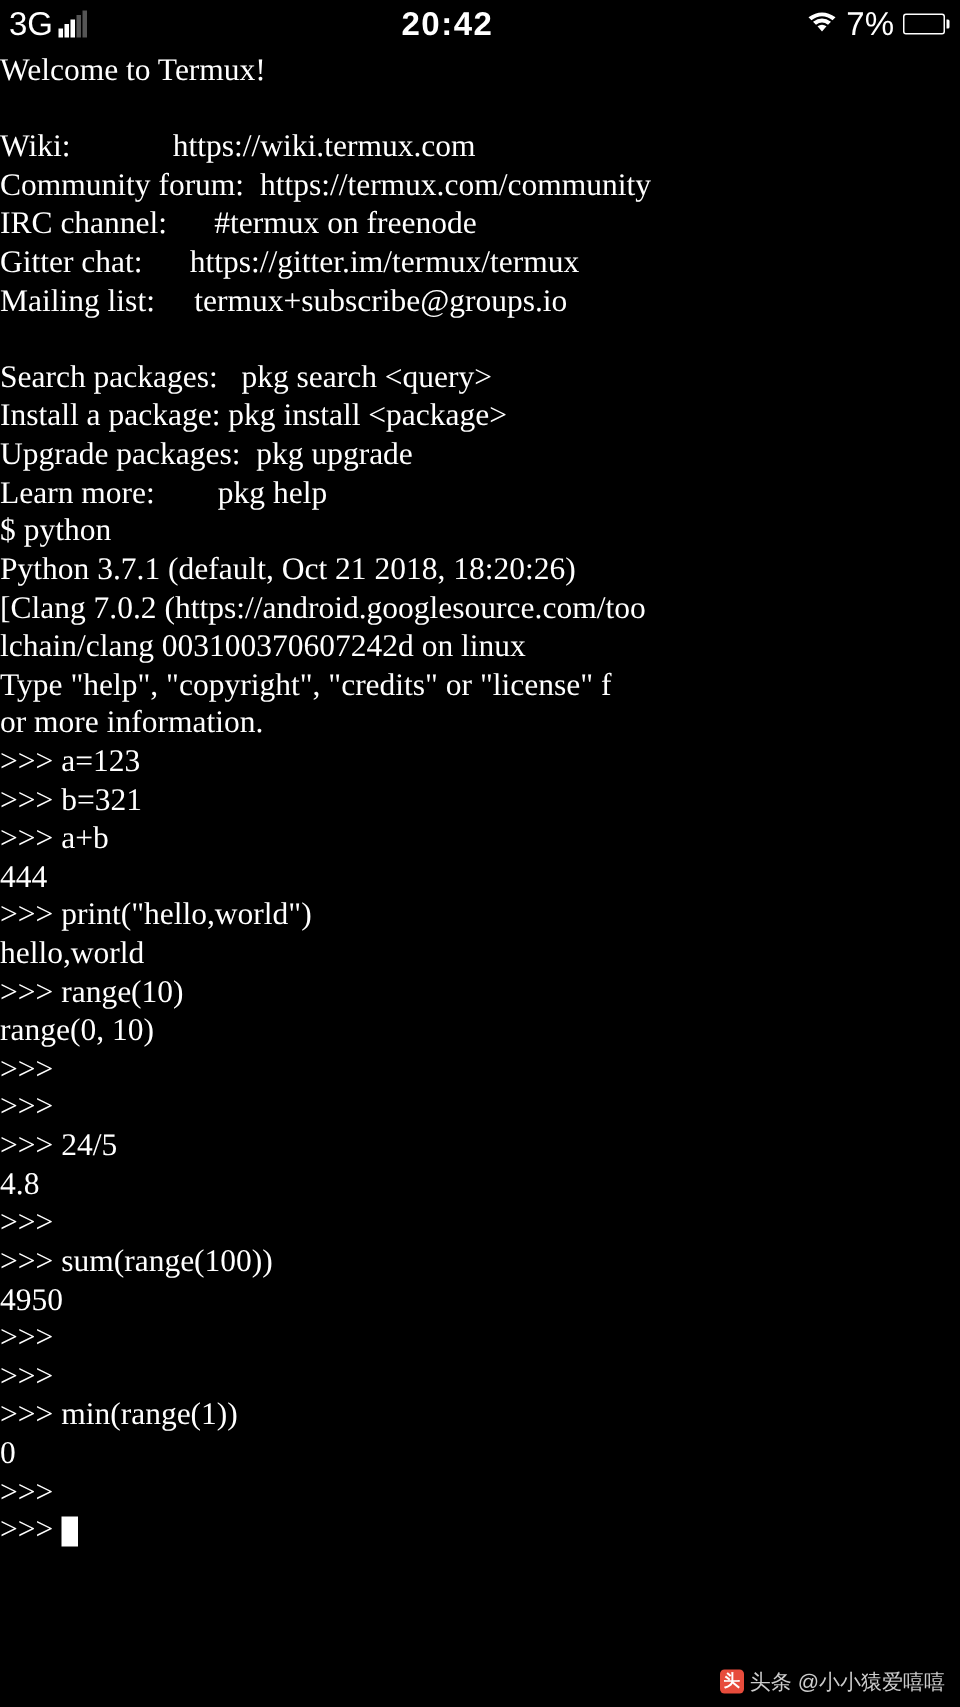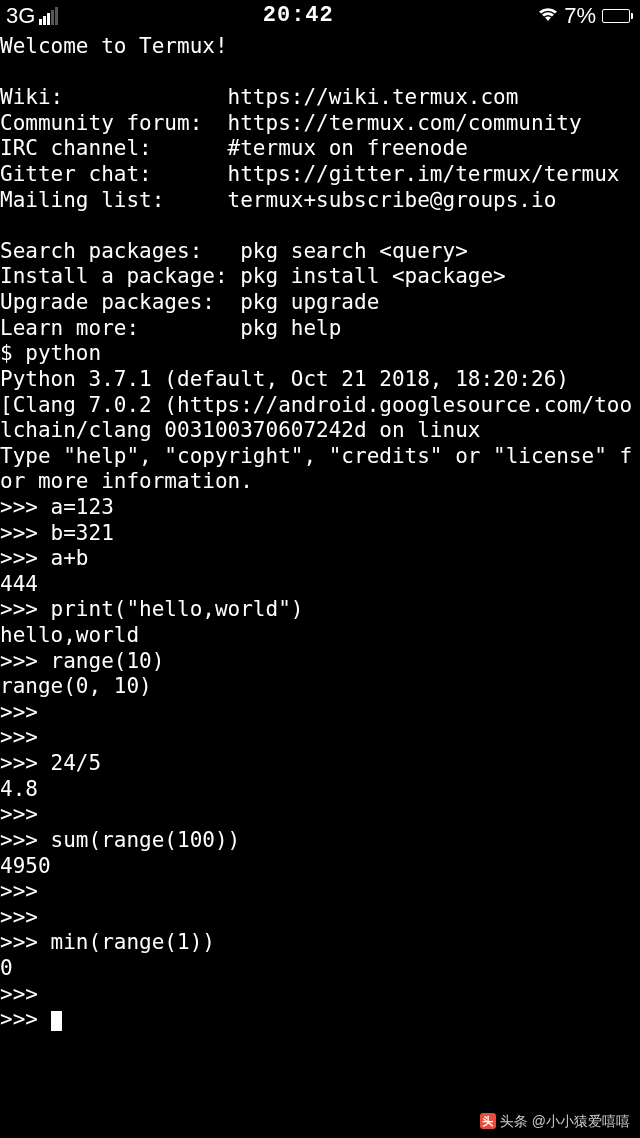--- a/index.html
+++ b/index.html
@@ -26,33 +26,33 @@
     }
     .status-left { display: flex; align-items: center; gap: 4px; }
     .status-right { display: flex; align-items: center; gap: 6px; }
     .signal-bars { display: inline-flex; align-items: flex-end; gap: 1px; }
     .signal-bars span { width: 3px; background: #fff; display: inline-block; }
     .signal-bars span:nth-child(1){height:6px}
     .signal-bars span:nth-child(2){height:9px}
     .signal-bars span:nth-child(3){height:12px}
     .signal-bars span:nth-child(4){height:15px;background:#555}
     .signal-bars span:nth-child(5){height:18px;background:#555}
-    .clock { font-weight: bold; letter-spacing: 1px; font-family: Liberation Mono, monospace; }
+    .clock { font-weight: bold; letter-spacing: 1px; }
     .battery-icon {
       width: 28px; height: 14px;
       border: 1.5px solid #fff; border-radius: 2px;
       position: relative; display: inline-block;
     }
     .battery-icon::after {
       content:""; position:absolute; right:-4px; top:3px;
       width:2px; height:6px; background:#fff; border-radius:0 1px 1px 0;
     }
     .battery-fill { height:100%; width:7%; background:#fff; }
     .wifi-icon { display:inline-block; }
-    .terminal { padding: 2px 0 0 0; white-space: pre; }
+    .terminal { padding: 2px 0 0 0; white-space: pre; font-family: Liberation Serif, serif; }
     .cursor {
       display: inline-block;
       width: 11px; height: 20px;
       background: #fff;
       vertical-align: text-bottom;
     }
     .watermark {
       position: absolute;
       bottom: 8px; right: 10px;
       font-family: sans-serif;

